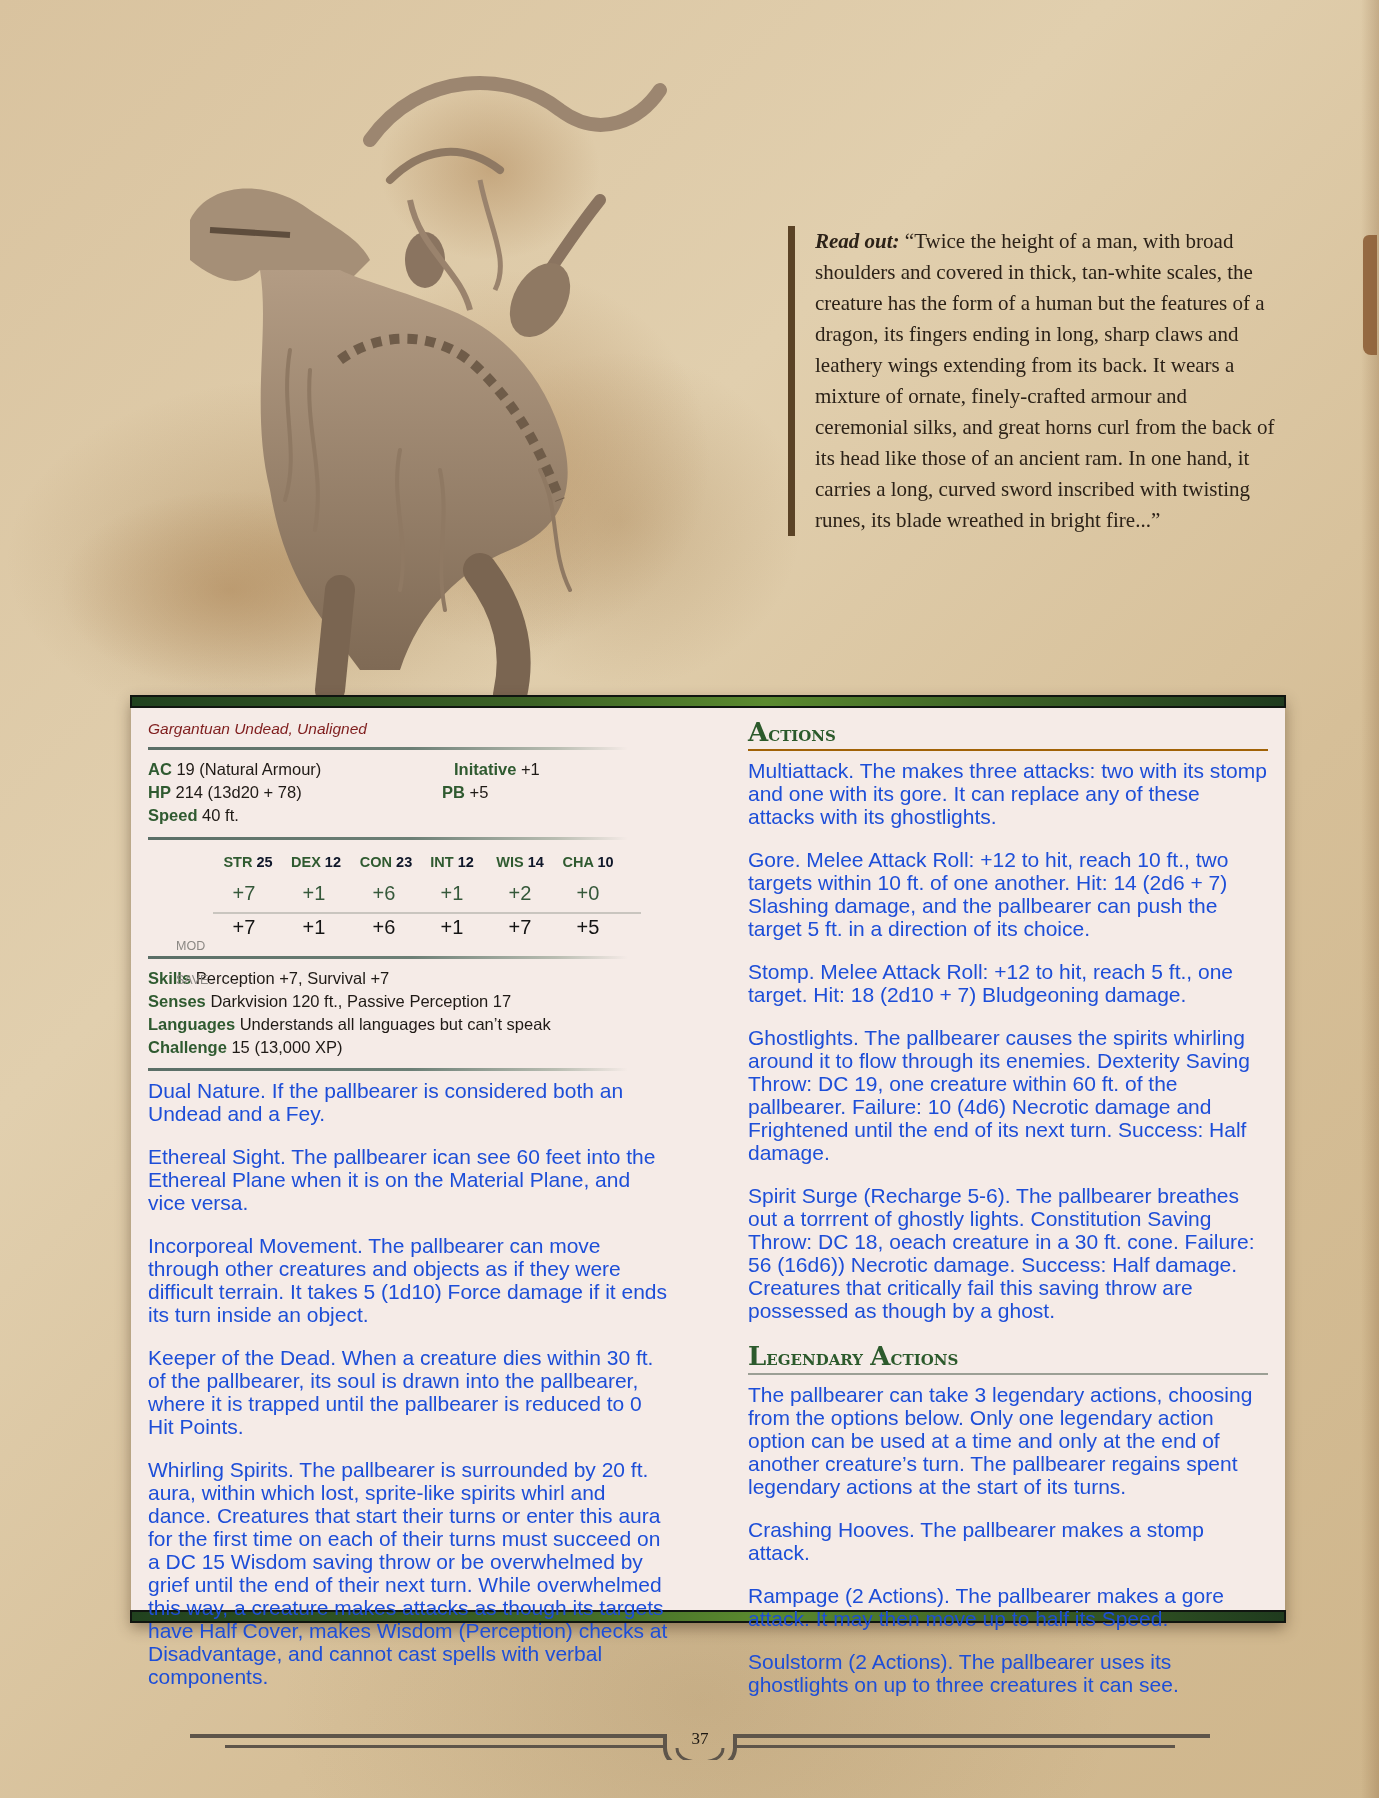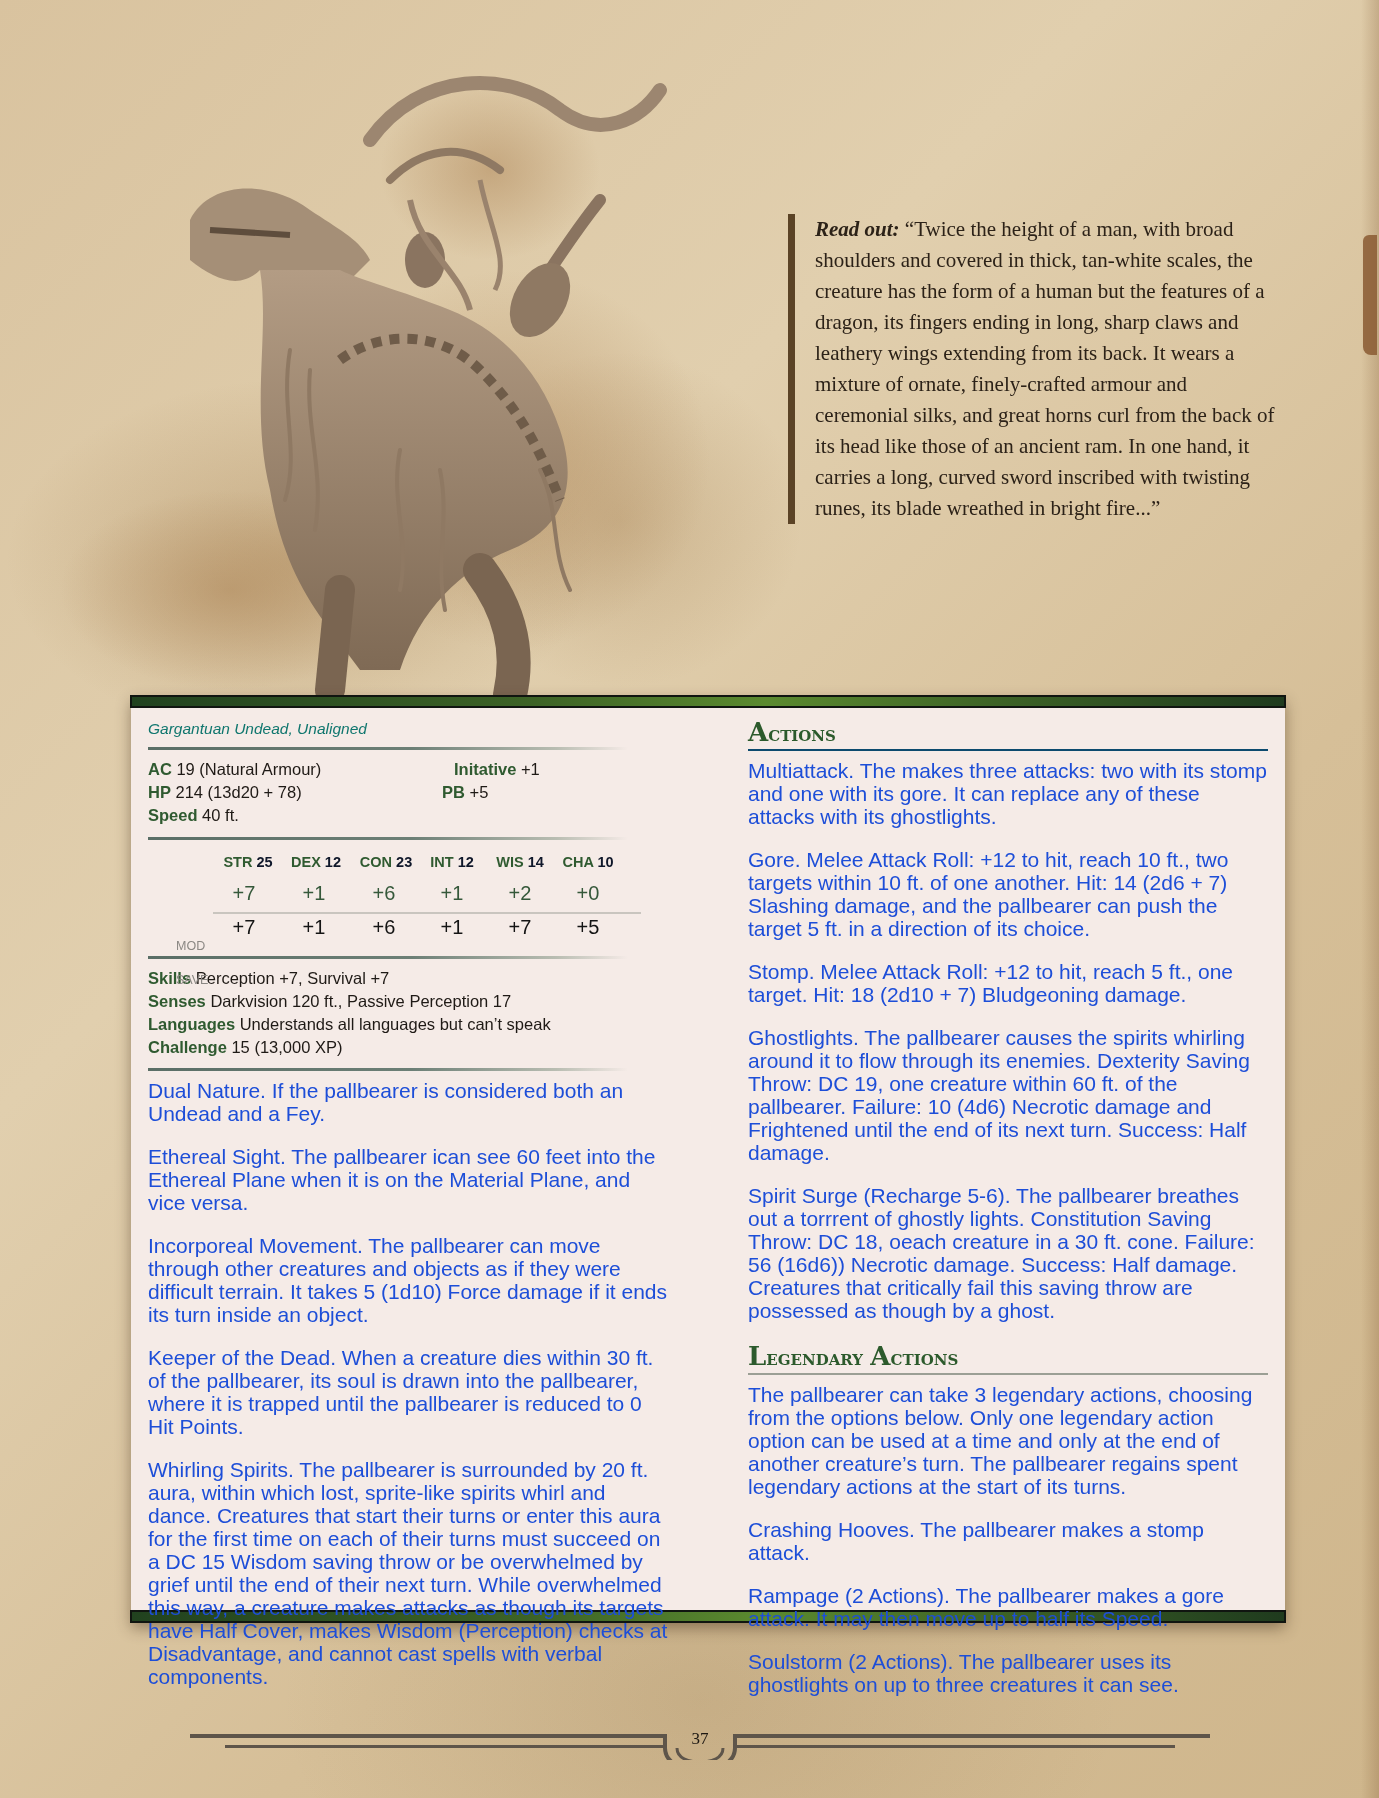--- a/index.html
+++ b/index.html
@@ -24,21 +24,21 @@
   }
 
   
   .illustration {
     position: absolute; left: 40px; top: 30px; width: 720px; height: 670px;
   }
   .illustration svg { width: 100%; height: 100%; }
 
   
   .readout {
-    position: absolute; left: 788px; top: 214px; width: 490px;
+    position: absolute; left: 788px; top: 226px; width: 490px;
     border-left: 7px solid #5b4326;
     padding-left: 20px;
     font-family: "Liberation Serif", "DejaVu Serif", serif;
     font-size: 21px; line-height: 31px; color: #2c2218;
   }
   .readout .lead { font-weight: bold; font-style: italic; }
 
   
   .statblock {
     position: absolute; left: 131px; top: 696px; width: 1154px; height: 926px;
@@ -57,21 +57,21 @@
   .col-right { position: absolute; left: 617px; top: 22px; width: 520px; }
 
   .monster-name {
     font-family: "DejaVu Serif", serif; font-weight: bold;
     color: #2c5a2c; font-size: 29px; letter-spacing: 0.5px;
     font-variant: small-caps; line-height: 40px;
   }
   .monster-name .cap { font-size: 38px; }
   .monster-type {
     font-family: "Liberation Sans", sans-serif;
-    font-style: italic; font-size: 15.5px; color: #0f766e; margin-top: 2px;
+    font-style: italic; font-size: 15.5px; color: #7f1d1d; margin-top: 2px;
   }
   .divider {
     height: 3px; margin: 9px 0 8px 0; width: 480px;
     background: linear-gradient(90deg, #5a6e66 0%, #6c7f76 55%, #b9bdb2 85%, rgba(0,0,0,0) 100%);
   }
   .line { font-family: "Liberation Sans", sans-serif; font-size: 16.5px; line-height: 23px; color: #1f1a16; }
   .label { font-weight: bold; color: #2f5a30; }
   .basic { position: relative; height: 70px; }
   .basic .l { position: absolute; left: 0; }
   .basic .r { position: absolute; }
@@ -87,21 +87,21 @@
   .abilities .hdr .cell { font-size: 14.5px; font-weight: bold; color: #2f5a30; }
   .abilities .hdr .score { color: #0f172a; font-weight: bold; }
   .abilities .row .cell { font-size: 20px; top: 0; }
   .abilities .row.mod .cell { color: #35583a; }
   .abilities .row.save .cell { color: #141414; }
 
   .trait { font-family: "Liberation Sans", sans-serif; font-size: 21px; line-height: 23px; color: #1d4ed8; margin-bottom: 20px; }
   .section-title {
     font-family: "DejaVu Serif", serif; font-weight: bold; color: #2c5a2c;
     font-variant: small-caps; font-size: 21px; line-height: 28px;
-    border-bottom: 2px solid #0c4a6e; padding-bottom: 1px; margin-bottom: 8px; width: 520px;
+    border-bottom: 2px solid #a16207; padding-bottom: 1px; margin-bottom: 8px; width: 520px;
   }
   .section-title .cap { font-size: 26px; }
   .section-title.legendary { border-bottom-color: #9b9f95; margin-top: 20px; }
   .hit { text-decoration-color: #6c8a6c; text-decoration-thickness: 2px; text-underline-offset: 4px; }
 
   
   .footer { position: absolute; left: 180px; top: 1700px; width: 1040px; height: 60px; }
   .footer svg { width: 100%; height: 100%; }
   .page-number {
     position: absolute; left: 0; width: 1040px; top: 3px; text-align: center;

